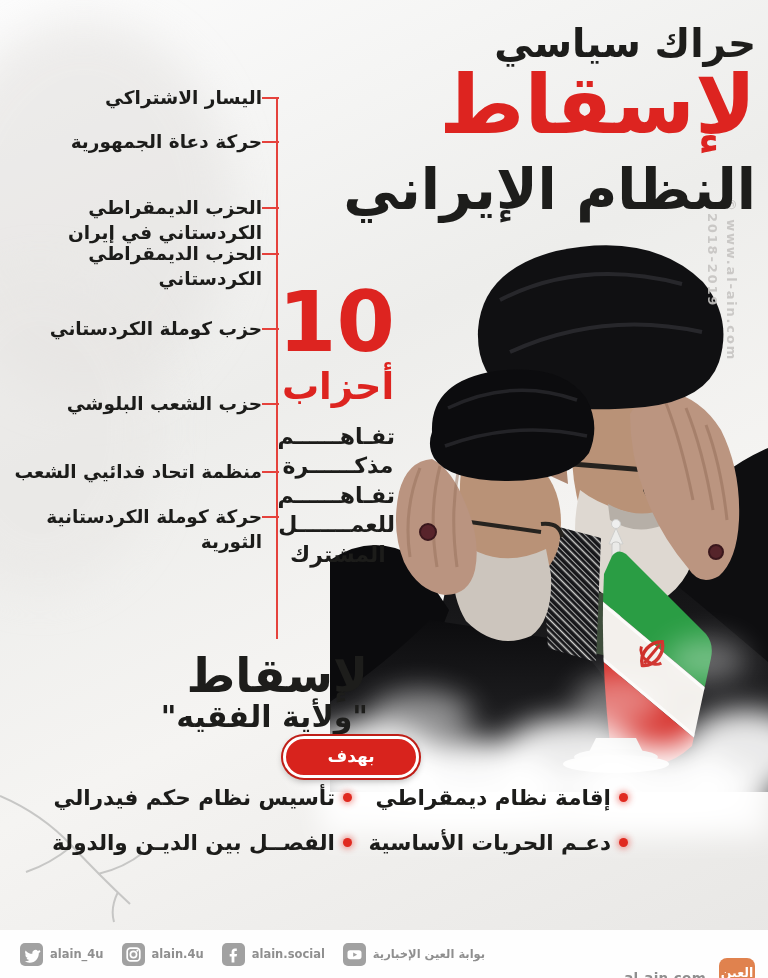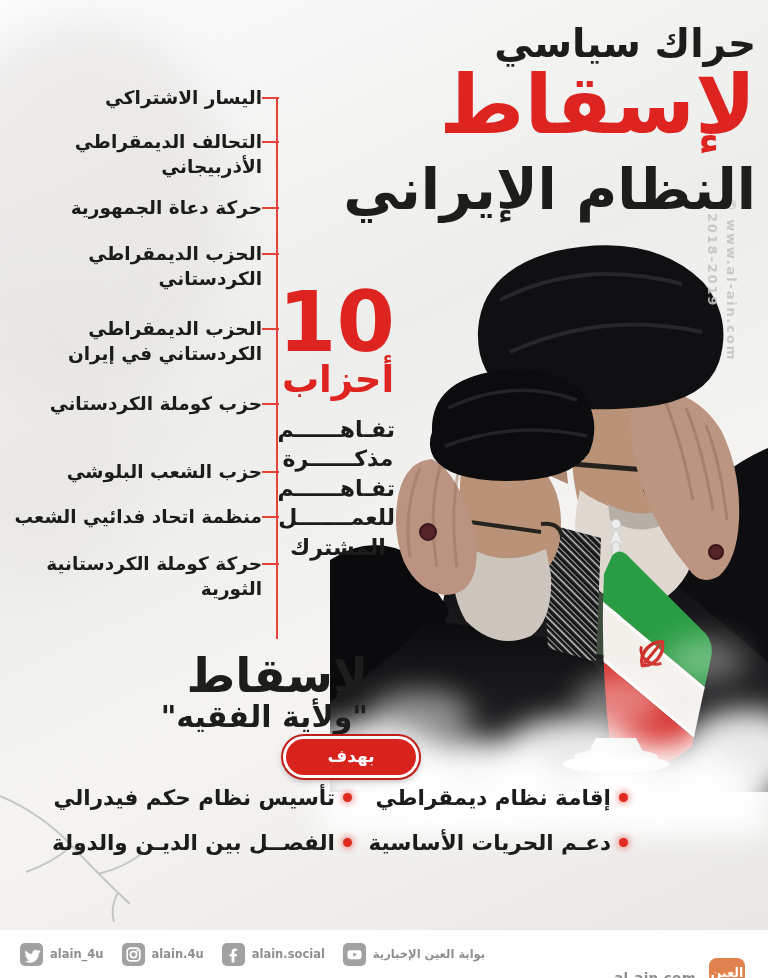--- a/index.html
+++ b/index.html
@@ -39,21 +39,21 @@
   .prow:nth-of-type(5){top:317px;}
   .prow:nth-of-type(6){top:392px;}
   .prow:nth-of-type(7){top:460px;}
   .prow:nth-of-type(8){top:505px;}
   .prow:nth-of-type(9){top:552px;}
   .prow:nth-of-type(10){top:598px;}
   .prow:nth-of-type(10) .tick{top:40px;}
   
   .tenblock{position:absolute;top:288px;left:281px;width:114px;text-align:center;direction:rtl;}
   .ten{font-size:84px;font-weight:bold;color:#dd2420;line-height:.82;}
-  .ten-label{font-size:37px;font-weight:bold;color:#dd2420;line-height:1;margin-top:4px;white-space:nowrap;}
+  .ten-label{font-size:37px;font-weight:bold;color:#dd2420;line-height:1;margin-top:11px;white-space:nowrap;}
   .statement{margin-top:17px;}
   .sline{font-size:22px;font-weight:bold;color:#1c1c1a;line-height:1.34;white-space:nowrap;}
   
   .subhead{position:absolute;top:652px;right:400px;text-align:right;direction:rtl;color:#1d1d1b;}
   .sh1{font-size:47px;font-weight:bold;line-height:1;}
   .sh2{font-size:30px;font-weight:bold;line-height:1.15;margin-top:1px;white-space:nowrap;}
   
   .badge{
     position:absolute;top:736px;left:283px;width:130px;height:36px;
     background:#d8231d;border:3px solid #fff;border-radius:24px;
@@ -64,21 +64,21 @@
   .gcol{position:absolute;top:784px;}
   .gcol-right{right:140px;}
   .gcol-left{right:416px;}
   .gitem{display:flex;direction:rtl;align-items:center;gap:8px;margin-bottom:17px;
     font-size:21.5px;font-weight:bold;color:#1c1c1a;line-height:1.3;white-space:nowrap;}
   .gdot{flex:0 0 auto;width:9px;height:9px;border-radius:50%;background:#e02a20;
     box-shadow:0 0 6px 2px rgba(224,42,32,.45);}
   
   .footer{
     position:absolute;left:0;right:0;bottom:0;height:48px;background:#fefefe;
-    display:flex;align-items:center;justify-content:space-between;padding:0 20px 0 20px;box-sizing:border-box;
+    display:flex;align-items:center;justify-content:space-between;padding:0 10px 0 20px;box-sizing:border-box;
   }
   .socials{display:flex;align-items:center;gap:18px;}
   .social{display:flex;align-items:center;gap:7px;font-size:11.5px;color:#8f8f8f;font-weight:bold;}
   .sicon{width:23px;height:23px;display:block;}
   .f-right{display:flex;align-items:center;gap:10px;margin-top:48px;}
   .site{font-size:13.5px;color:#8f8f8f;font-weight:bold;letter-spacing:.02em;}
 </style>
 </head>
 <body>
 
@@ -189,33 +189,29 @@
   </header>
 
   <div class="parties">
     <span class="vline"></span>
 
   <div class="prow">
      <span class="ptxt">اليسار الاشتراكي</span>
      <span class="tick"></span>
    </div>
       <div class="prow">
-     <span class="ptxt">التحالف الديمقراطي الأذربيجاني</span>
-     <span class="tick"></span>
-   </div>
-      <div class="prow">
      <span class="ptxt">حركة دعاة الجمهورية</span>
      <span class="tick"></span>
    </div>
       <div class="prow">
+     <span class="ptxt">الحزب الديمقراطي الكردستاني في إيران</span>
+     <span class="tick"></span>
+   </div>
+      <div class="prow">
      <span class="ptxt">الحزب الديمقراطي الكردستاني</span>
-     <span class="tick"></span>
-   </div>
-      <div class="prow">
-     <span class="ptxt">الحزب الديمقراطي الكردستاني في إيران</span>
      <span class="tick"></span>
    </div>
       <div class="prow">
      <span class="ptxt">حزب كوملة الكردستاني</span>
      <span class="tick"></span>
    </div>
       <div class="prow">
      <span class="ptxt">حزب الشعب البلوشي</span>
      <span class="tick"></span>
    </div>

